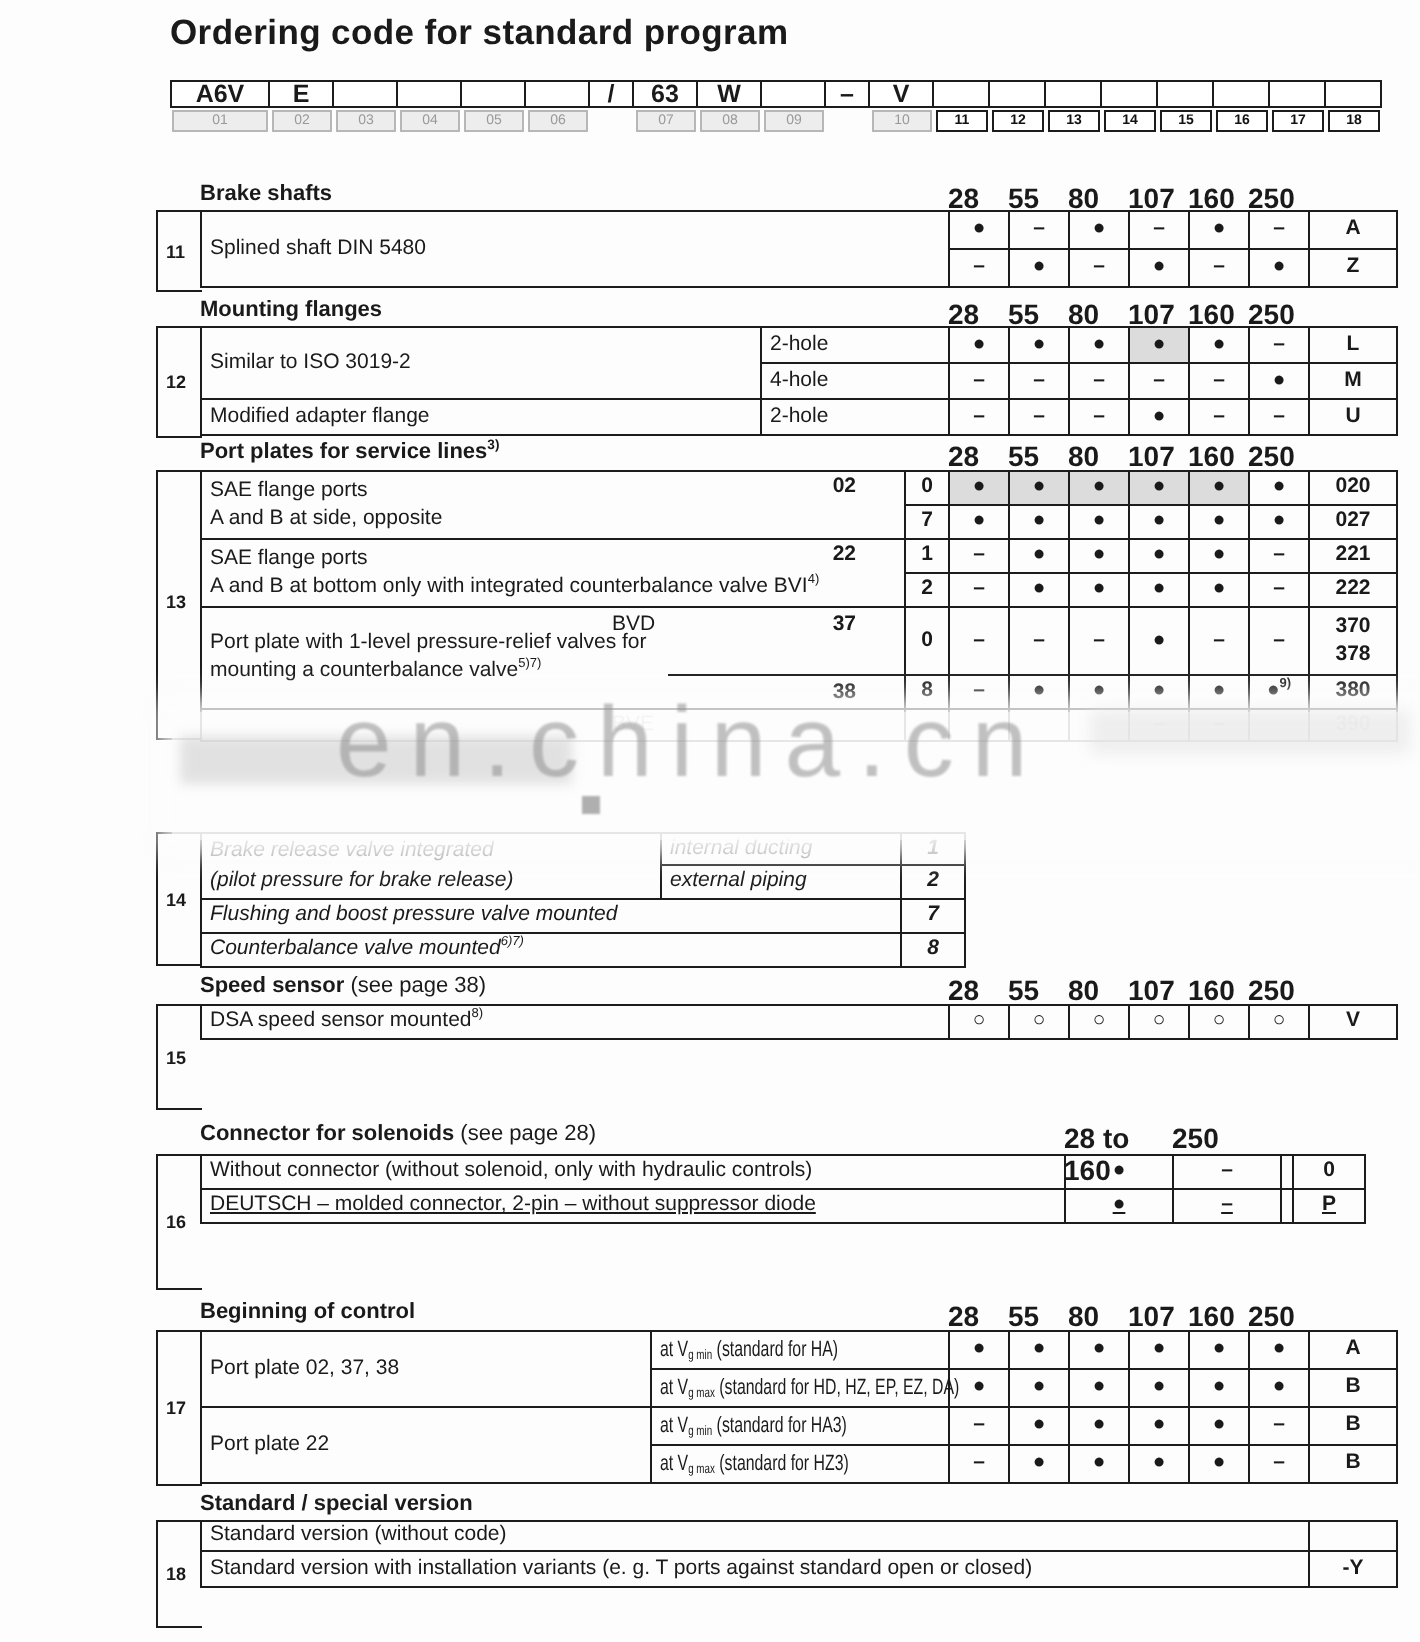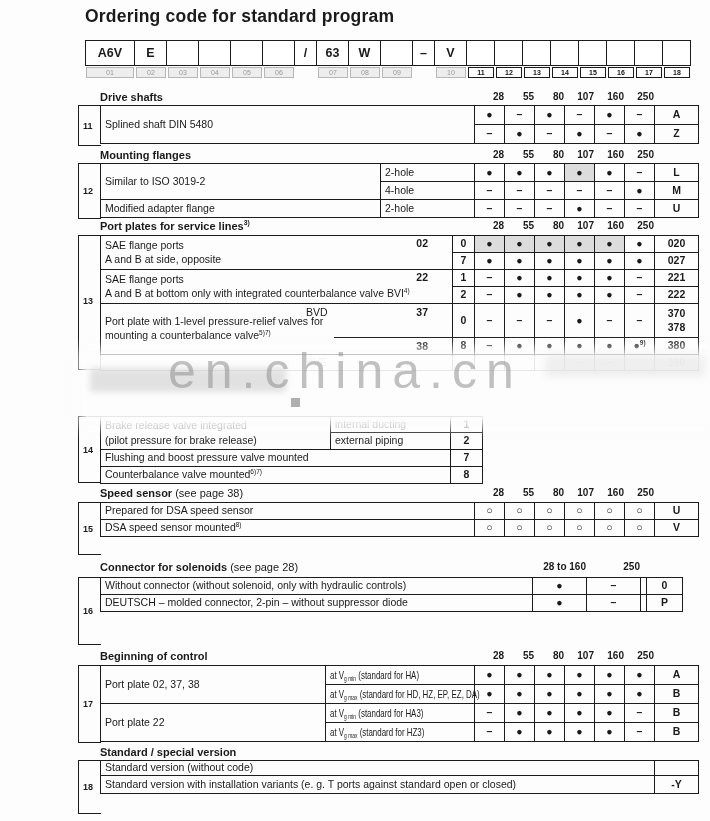--- a/index.html
+++ b/index.html
@@ -4,34 +4,34 @@
 <style>
   *{margin:0;padding:0;box-sizing:border-box}
   html,body{background:#fff}
   .page{position:relative;width:710px;height:821px;background:#fdfdfd;overflow:hidden;
         font-family:"Liberation Sans",sans-serif;color:#1a1a1a}
   .title{position:absolute;left:85px;top:6px;font-size:17.5px;font-weight:600;letter-spacing:.2px}
 
   
   .codebar{position:absolute;left:85px;top:40px;display:flex}
   .cbcell{display:flex;flex-direction:column}
-  .cbtop{height:26px;border:1.8px solid #1c1c1c;display:flex;align-items:center;justify-content:center;
+  .cbtop{height:14px;border:1.8px solid #1c1c1c;display:flex;align-items:center;justify-content:center;
          font-weight:700;font-size:12.5px;background:#fff}
   .cbcell + .cbcell .cbtop{border-left:none}
   .cbnum{height:11px;margin:1px 1px 0 1px;display:flex;align-items:center;justify-content:center;font-size:7px}
   .cbnum.gray{background:#ededed;border:1px solid #b7b7b7;color:#999}
   .cbnum.dark{background:#fff;border:1.2px solid #1c1c1c;color:#111;font-weight:700}
   .cbnum.none{visibility:hidden}
 
   
   .section{position:absolute;left:78px;width:632px}
   .heading{position:absolute;left:22px;top:0;font-size:11px;font-weight:700;white-space:nowrap}
   .heading .note{font-weight:400}
   .colhdr{position:absolute;top:0;display:flex}
-  .colhdr span{display:block;text-align:right;font-size:10px;font-weight:700}
+  .colhdr span{display:block;text-align:left;font-size:14px;font-weight:700}
   .bracket{position:absolute;left:0;width:23px;border:1.6px solid #1c1c1c;border-right:none}
   .bracket span{position:absolute;left:4px;font-size:9px;font-weight:600}
 
   table.sec{position:absolute;left:22px;border-collapse:collapse;table-layout:fixed}
   table.sec td{border:1.5px solid #1c1c1c;font-size:10.5px;padding:0 4px;vertical-align:middle;
                position:relative;line-height:1.3}
   td.d{vertical-align:top;padding-top:2px}
   td.s{font-size:10.3px}
   td.s9 .cnd{display:inline-block;transform:scaleX(.72);transform-origin:0 50%;white-space:nowrap;font-size:11px}
   td.m{text-align:center;padding:0;font-size:11px;font-weight:700}
@@ -135,21 +135,21 @@
         <div class="cbtop"></div>
         <div class="cbnum dark">17</div>
       </div>
       <div class="cbcell" style="width: 28px;">
         <div class="cbtop"></div>
         <div class="cbnum dark">18</div>
       </div>
     </div>
   <div id="sections">
       <div class="section" style="top: 91px;">
-        <div class="heading">Drive shafts</div>
+        <div class="heading">Brake shafts</div>
         <div class="colhdr" style="left: 396px;">
           <span style="width: 30px;">28</span>
           <span style="width: 30px;">55</span>
           <span style="width: 30px;">80</span>
           <span style="width: 30px;">107</span>
           <span style="width: 30px;">160</span>
           <span style="width: 30px;">250</span>
         </div>
         <div class="bracket" style="top: 14px; height: 41px;">
           <span style="top: 14.5px;">11</span>
@@ -351,21 +351,21 @@
               <td class="m"></td>
               <td class="k">390</td>
             </tr>
           </tbody>
         </table>
       </div>
       <div class="section" style="top: 416px;">
         <div class="bracket" style="top: 0px; height: 67px;">
           <span style="top: 27.5px;">14</span>
         </div>
-        <table class="sec" style="top: 0px; width: 382px;">
+        <table class="sec" style="top: 0px; width: 382px; font-style: italic;">
           <colgroup>
             <col style="width: 230px;">
             <col style="width: 120px;">
             <col style="width: 32px;">
           </colgroup>
           <tbody>
             <tr style="height: 16px;">
               <td class="d" rowspan="2">
                 <span class="abs" style="left: 4px; top: 2px; opacity: 0.45;">Brake release valve integrated</span>
                 <span class="abs" style="left: 4px; top: 17px;">(pilot pressure for brake release)</span>
@@ -407,30 +407,20 @@
             <col style="width: 30px;">
             <col style="width: 30px;">
             <col style="width: 30px;">
             <col style="width: 30px;">
             <col style="width: 30px;">
             <col style="width: 30px;">
             <col style="width: 44px;">
           </colgroup>
           <tbody>
             <tr style="height: 17px;">
-              <td class="d">Prepared for DSA speed sensor</td>
-              <td class="m">○</td>
-              <td class="m">○</td>
-              <td class="m">○</td>
-              <td class="m">○</td>
-              <td class="m">○</td>
-              <td class="m">○</td>
-              <td class="k">U</td>
-            </tr>
-            <tr style="height: 17px;">
               <td class="d">DSA speed sensor mounted<sup>8)</sup></td>
               <td class="m">○</td>
               <td class="m">○</td>
               <td class="m">○</td>
               <td class="m">○</td>
               <td class="m">○</td>
               <td class="m">○</td>
               <td class="k">V</td>
             </tr>
           </tbody>
@@ -454,21 +444,21 @@
             <col style="width: 36px;">
           </colgroup>
           <tbody>
             <tr style="height: 17px;">
               <td class="d">Without connector (without solenoid, only with hydraulic controls)</td>
               <td class="m">●</td>
               <td class="m">–</td>
               <td class="g"></td>
               <td class="k">0</td>
             </tr>
-            <tr style="height: 17px;">
+            <tr style="height: 17px; text-decoration: underline;">
               <td class="d">DEUTSCH – molded connector, 2-pin – without suppressor diode</td>
               <td class="m">●</td>
               <td class="m">–</td>
               <td class="g"></td>
               <td class="k">P</td>
             </tr>
           </tbody>
         </table>
       </div>
       <div class="section" style="top: 650px;">

